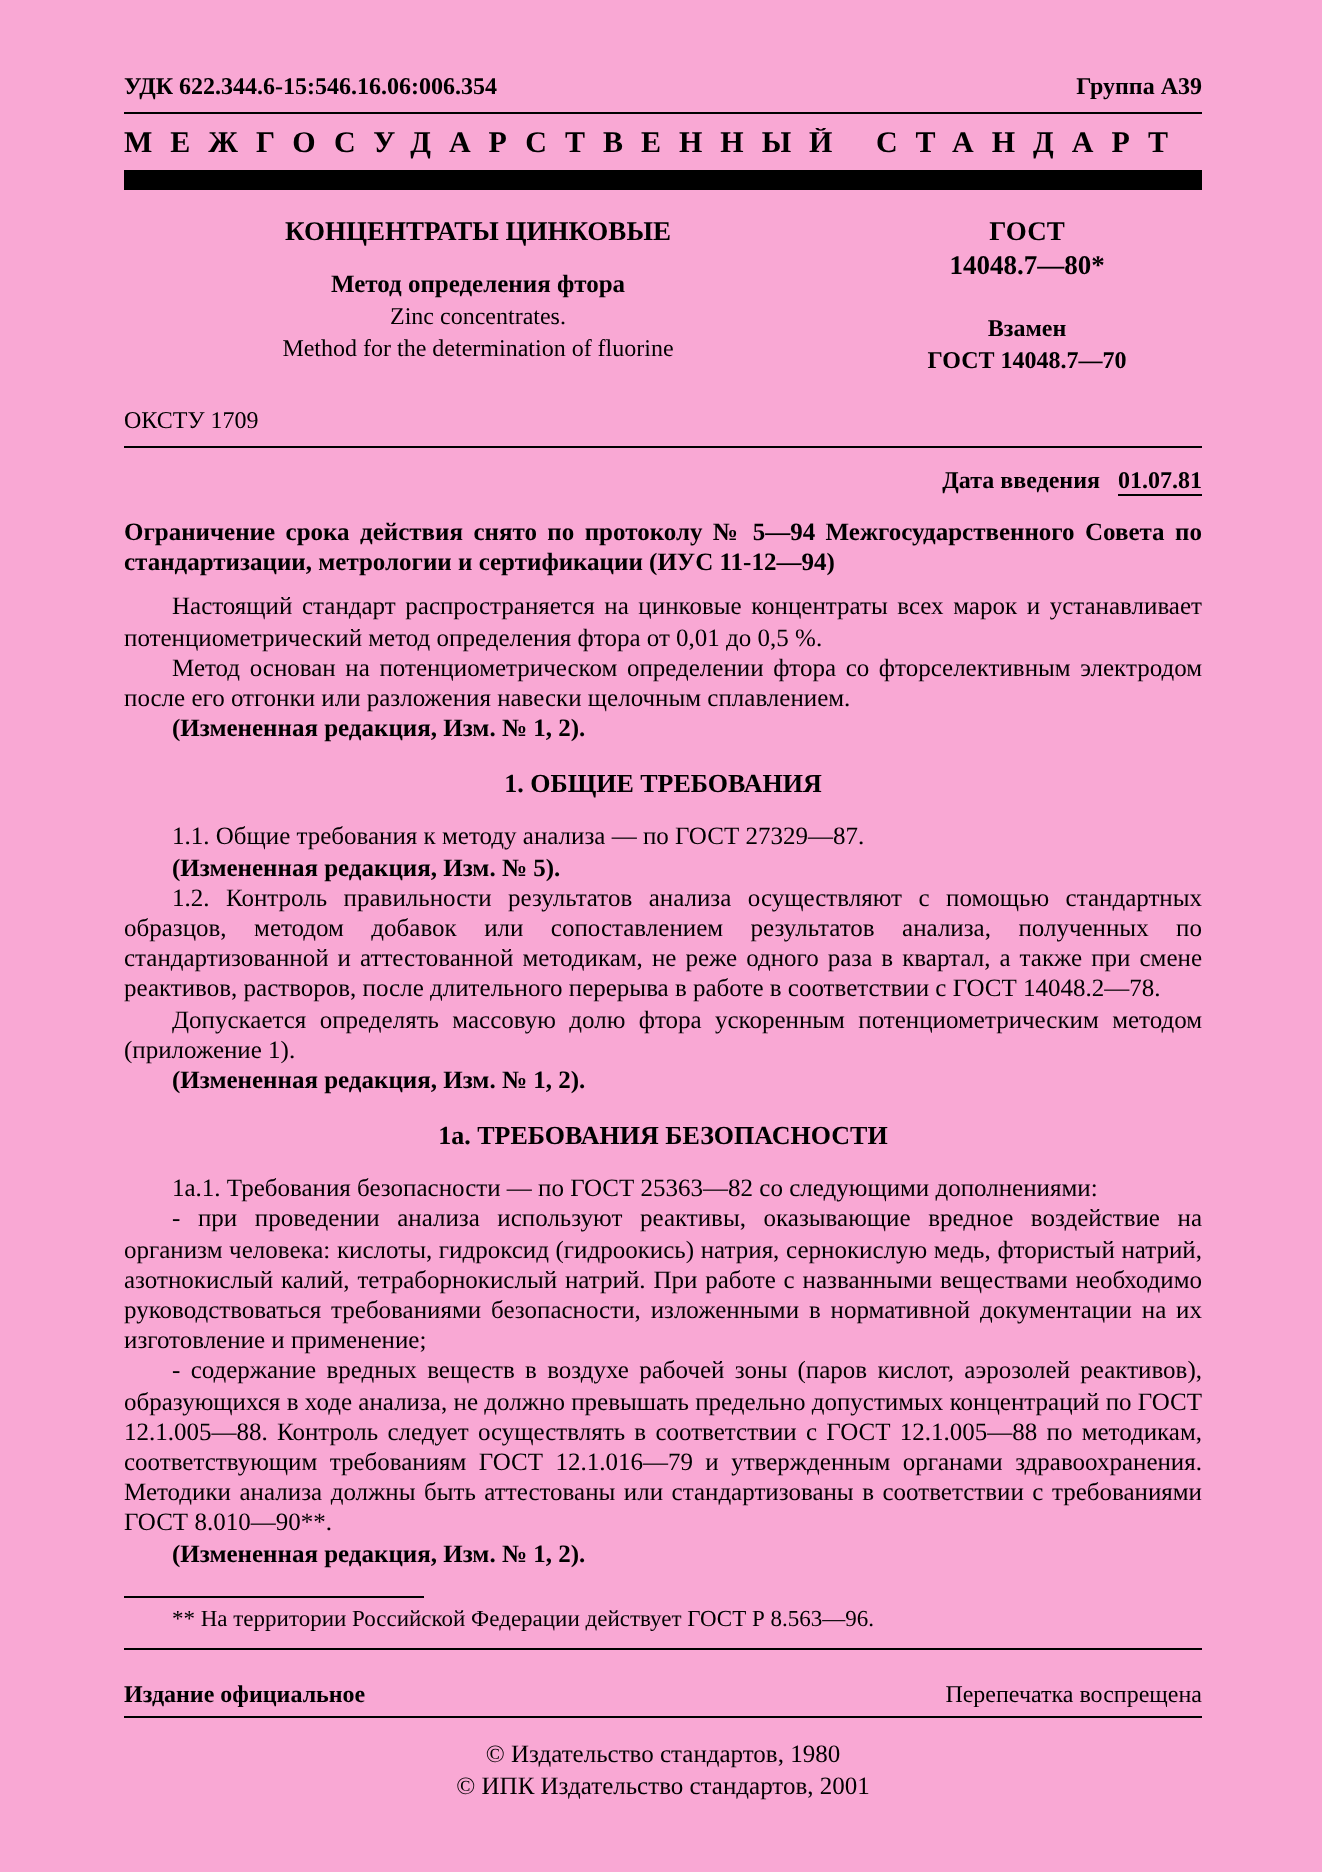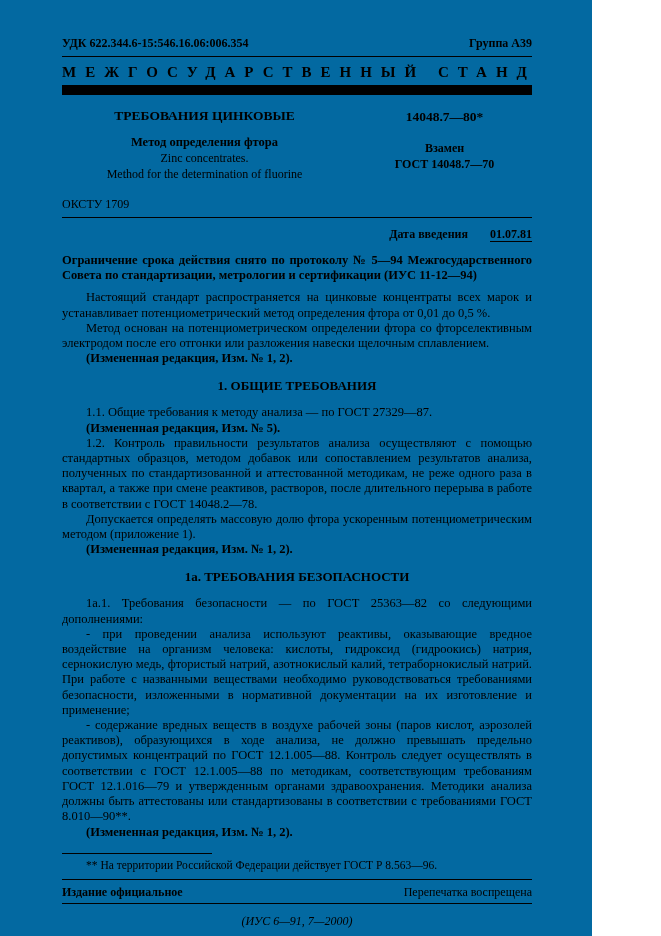--- a/index.html
+++ b/index.html
@@ -1,18 +1,18 @@
 <!DOCTYPE html>
 <html><head>
 <meta charset="utf-8">
 <style>
   * { box-sizing: border-box; }
   html, body { margin: 0; padding: 0; background: #ffffff; }
   .page {
-    width: 592px; height: 936px; background: #0369a1; color: #000;
+    width: 661px; height: 936px; background: #f9a8d4; color: #000;
     font-family: "Liberation Serif", "DejaVu Serif", serif;
     padding: 36px 60px 0 62px; position: relative; overflow: hidden;
   }
   .row { display: flex; justify-content: space-between; align-items: baseline; }
   .sm { font-size: 12px; }
   .b { font-weight: bold; }
   .hr { border-top: 1px solid #000; height: 0; }
   .hr.mt6 { margin-top: 5px; }
   .std-kind {
     font-weight: bold; font-size: 15px; letter-spacing: 9px;
@@ -25,36 +25,36 @@
   .subtitle-ru { font-weight: bold; font-size: 12.5px; margin-top: 11px; }
   .en { font-size: 12px; margin-top: 1px; }
   .en-first { margin-top: 1px; }
   .title-right { width: 175px; text-align: center; }
   .gost-label { font-weight: bold; font-size: 13.5px; }
   .gost-num { font-weight: bold; font-size: 13.5px; margin-top: 1px; }
   .vzamen { font-weight: bold; font-size: 12px; margin-top: 16px; }
   .vzamen-num { font-weight: bold; font-size: 12px; margin-top: 1px; }
   .okstu { font-size: 12px; margin-top: 15px; }
   .date-row { text-align: right; font-size: 12px; margin-top: 9px; }
-  .date-val { border-bottom: 1px solid #000; margin-left: 19px; }
+  .date-val { border-bottom: 1px solid #000; margin-left: 6px; }
   .para {
     font-size: 12.5px; line-height: 15.2px; text-align: justify;
     text-indent: 24px; margin: 0;
   }
   .noindent { text-indent: 0; }
   .notice { margin-top: 11px; margin-bottom: 7px; }
   .body-start { margin-top: 6px; }
   .sec-heading {
     font-size: 13px; font-weight: bold; text-align: center;
     margin: 12px 0 11px 0;
   }
   .footnote-sep { width: 150px; border-top: 1px solid #000; margin-top: 13px; }
   .footnote { font-size: 11.5px; line-height: 14px; margin: 4px 0 0 0; text-indent: 24px; }
   .footer-rule { margin-top: 7px; }
-  .footer-row { margin-top: 5px; font-size: 12px; padding-bottom: 3px; text-align: right; }
+  .footer-row { margin-top: 15px; font-size: 12px; padding-bottom: 3px; text-align: right; }
   .edition-note { font-size: 12px; font-style: italic; text-align: center; margin-top: 10px; line-height: 15px; }
   .copyright { text-align: center; font-size: 12.5px; margin-top: 8px; line-height: 16px; }
 </style>
 </head>
 <body>
 
 <div class="page">
 
   <div class="row">
     <span class="sm b">УДК 622.344.6-15:546.16.06:006.354</span>
@@ -62,26 +62,27 @@
   </div>
 
   <div class="hr mt6"></div>
 
   <div class="std-kind">МЕЖГОСУДАРСТВЕННЫЙ СТАНДАРТ</div>
 
   <div class="thickbar"></div>
 
   <div class="title-block">
     <div class="title-left">
-      <div class="title-ru">ТРЕБОВАНИЯ ЦИНКОВЫЕ</div>
+      <div class="title-ru">КОНЦЕНТРАТЫ ЦИНКОВЫЕ</div>
       <div class="subtitle-ru">Метод определения фтора</div>
       <div class="en en-first">Zinc concentrates.</div>
       <div class="en">Method for the determination of fluorine</div>
     </div>
     <div class="title-right">
+      <div class="gost-label">ГОСТ</div>
       <div class="gost-num">14048.7—80*</div>
       <div class="vzamen">Взамен</div>
       <div class="vzamen-num">ГОСТ 14048.7—70</div>
     </div>
   </div>
 
   <div class="okstu">ОКСТУ 1709</div>
 
   <div class="hr mt6"></div>
 
@@ -115,21 +116,20 @@
   <p class="footnote">** На территории Российской Федерации действует ГОСТ Р 8.563—96.</p>
 
   <div class="hr footer-rule"></div>
   <div class="row footer-row">
     <span class="b">Издание официальное</span>
     <span>Перепечатка воспрещена</span>
   </div>
   <div class="hr"></div>
 
   <div class="edition-note">
-    <div>(ИУС 6—91, 7—2000)</div>
   </div>
 
   <div class="copyright">
     <div>© Издательство стандартов, 1980</div>
     <div>© ИПК Издательство стандартов, 2001</div>
   </div>
 
 </div>
 
 </body></html>

